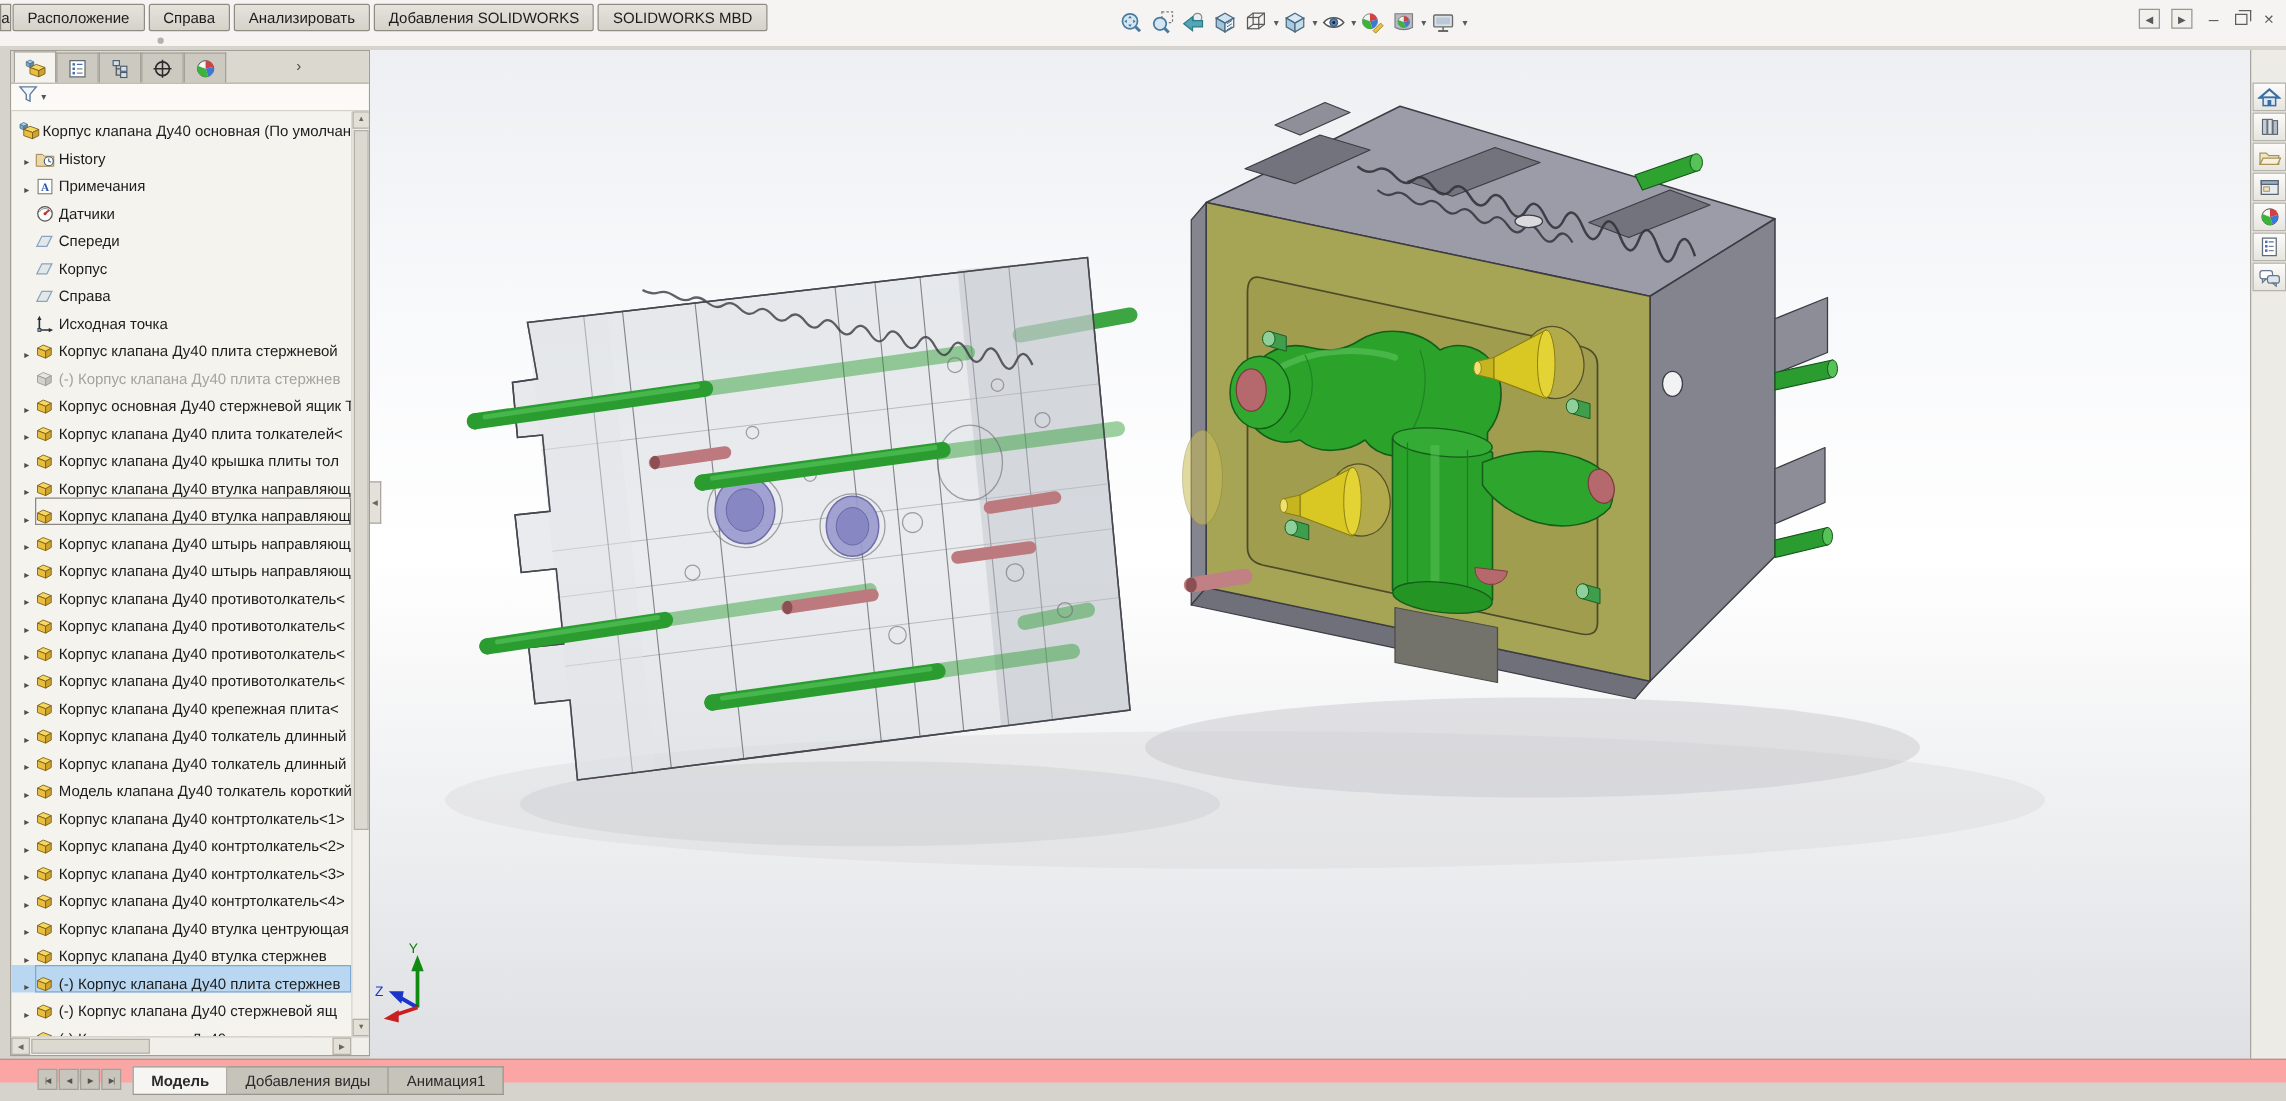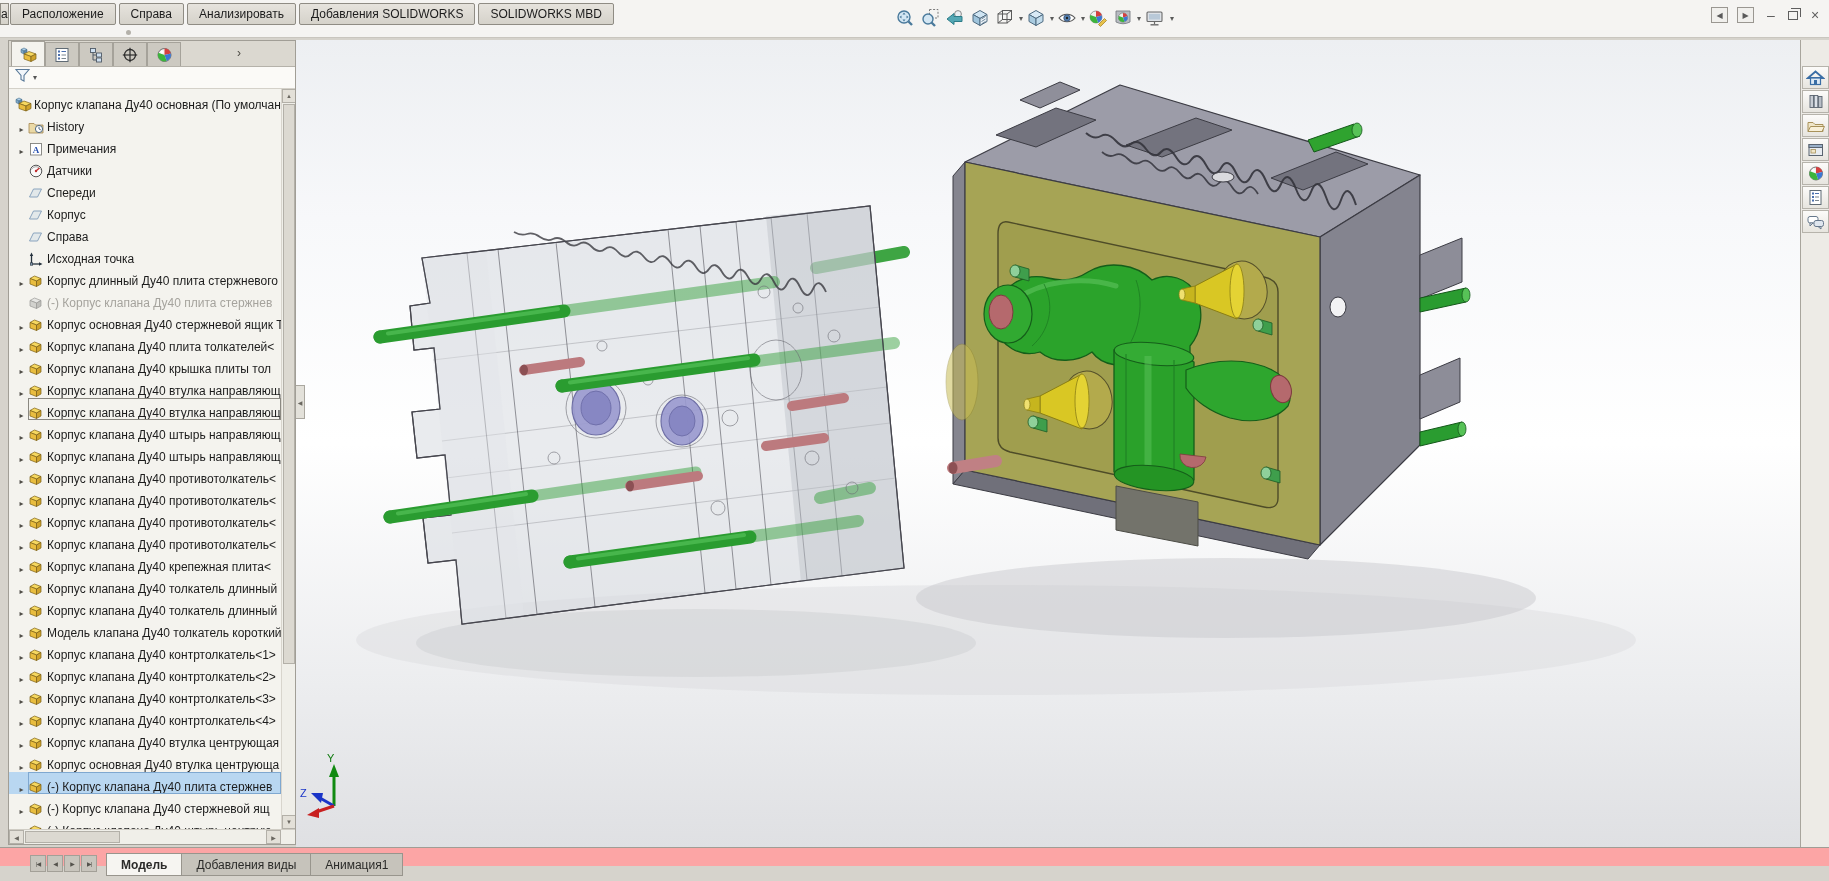--- a/index.html
+++ b/index.html
@@ -380,21 +380,21 @@
           <span class="arr">▸</span>
           <span class="ticon">
             <svg width="15" height="14" viewBox="0 0 15 14">
               <g stroke="#7a5f16" stroke-width="0.7" stroke-linejoin="round">
                 <polygon points="2,4.5 6.5,2 13,4.5 8.5,7" fill="#f6d860"></polygon>
                 <polygon points="2,4.5 8.5,7 8.5,12.5 2,10" fill="#e9bd3f"></polygon>
                 <polygon points="8.5,7 13,4.5 13,10 8.5,12.5" fill="#cfa32c"></polygon>
               </g>
             </svg>
           </span>
-          <span class="tlabel">Корпус длинный Ду40 плита стержневого</span>
+          <span class="tlabel">Корпус клапана Ду40 плита стержневой</span>
         </div>
         <div class="trow suppressed">
           <span class="arr"></span>
           <span class="ticon">
             <svg width="15" height="14" viewBox="0 0 15 14">
               <g stroke="#9a9a96" stroke-width="0.7" stroke-linejoin="round">
                 <polygon points="2,4.5 6.5,2 13,4.5 8.5,7" fill="#e6e6e3"></polygon>
                 <polygon points="2,4.5 8.5,7 8.5,12.5 2,10" fill="#d2d2ce"></polygon>
                 <polygon points="8.5,7 13,4.5 13,10 8.5,12.5" fill="#bfbfbb"></polygon>
               </g>
@@ -666,21 +666,21 @@
           <span class="arr">▸</span>
           <span class="ticon">
             <svg width="15" height="14" viewBox="0 0 15 14">
               <g stroke="#7a5f16" stroke-width="0.7" stroke-linejoin="round">
                 <polygon points="2,4.5 6.5,2 13,4.5 8.5,7" fill="#f6d860"></polygon>
                 <polygon points="2,4.5 8.5,7 8.5,12.5 2,10" fill="#e9bd3f"></polygon>
                 <polygon points="8.5,7 13,4.5 13,10 8.5,12.5" fill="#cfa32c"></polygon>
               </g>
             </svg>
           </span>
-          <span class="tlabel">Корпус основная Ду40 втулка центрующа</span>
+          <span class="tlabel">Корпус клапана Ду40 втулка стержнев</span>
         </div>
         <div class="trow selected">
           <span class="arr">▸</span>
           <span class="ticon">
             <svg width="15" height="14" viewBox="0 0 15 14">
               <g stroke="#7a5f16" stroke-width="0.7" stroke-linejoin="round">
                 <polygon points="2,4.5 6.5,2 13,4.5 8.5,7" fill="#f6d860"></polygon>
                 <polygon points="2,4.5 8.5,7 8.5,12.5 2,10" fill="#e9bd3f"></polygon>
                 <polygon points="8.5,7 13,4.5 13,10 8.5,12.5" fill="#cfa32c"></polygon>
               </g>

